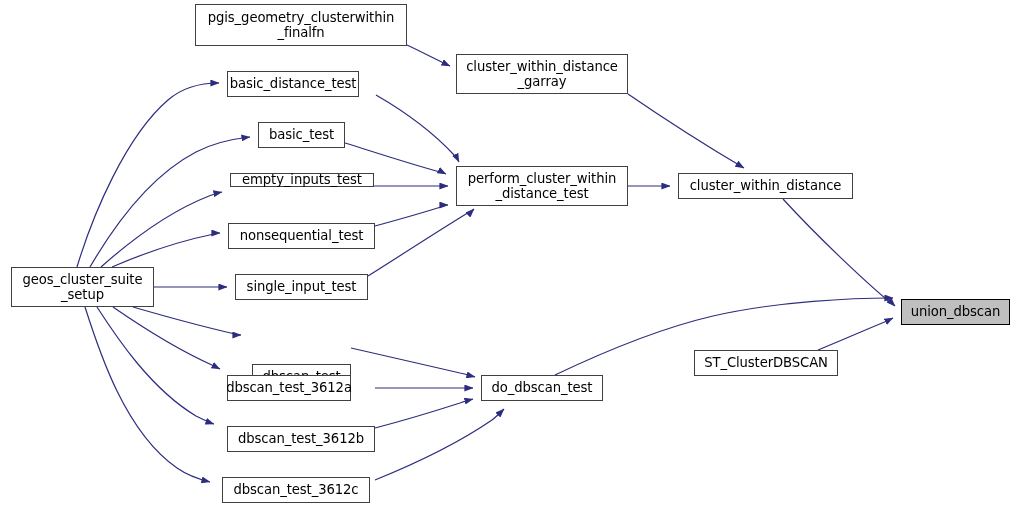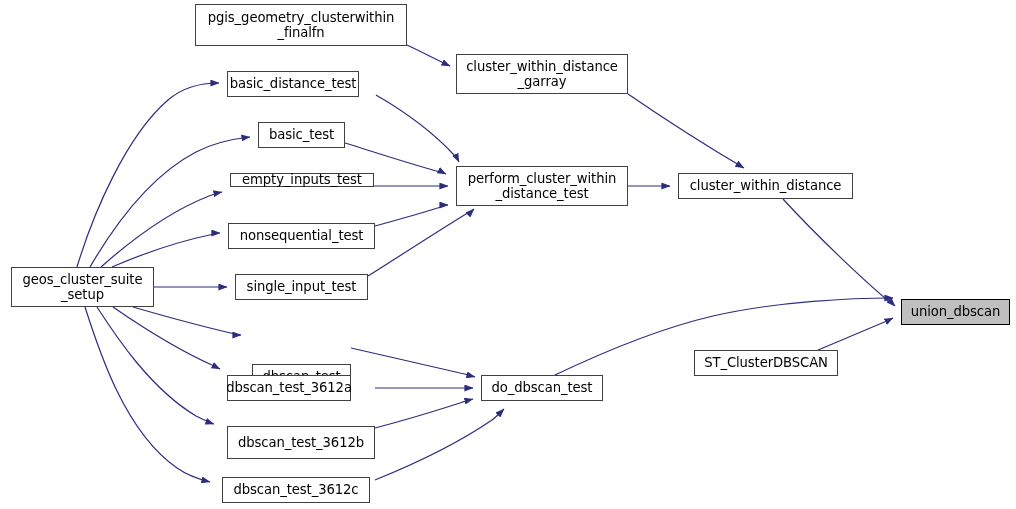--- a/index.html
+++ b/index.html
@@ -100,16 +100,16 @@
       <div class="node" style="left: 230px; top: 173px; width: 144px; height: 14px;"><span class="node-label">empty_inputs_test</span></div>
       <div class="node" style="left: 228px; top: 223px; width: 147px; height: 26px;"><span class="node-label">nonsequential_test</span></div>
       <div class="node" style="left: 235px; top: 274px; width: 133px; height: 26px; justify-content: center;"><span class="node-label">single_input_test</span></div>
       <div class="node" style="left: 11px; top: 267px; width: 143px; height: 40px;"><span class="node-label">geos_cluster_suite
 _setup</span></div>
       <div class="node highlight" style="left: 901px; top: 299px; width: 109px; height: 26px;"><span class="node-label">union_dbscan</span></div>
       <div class="node" style="left: 252px; top: 324px; width: 99px; height: 26px; margin-top: 40px;"><span class="node-label">dbscan_test</span></div>
       <div class="node" style="left: 694px; top: 350px; width: 144px; height: 26px;"><span class="node-label">ST_ClusterDBSCAN</span></div>
       <div class="node" style="left: 481px; top: 375px; width: 122px; height: 26px;"><span class="node-label">do_dbscan_test</span></div>
       <div class="node" style="left: 227px; top: 375px; width: 124px; height: 26px;"><span class="node-label">dbscan_test_3612a</span></div>
-      <div class="node" style="left: 227px; top: 426px; width: 148px; height: 33px;"><span class="node-label">dbscan_test_3612b</span></div>
+      <div class="node" style="left: 227px; top: 426px; width: 148px; height: 26px;"><span class="node-label">dbscan_test_3612b</span></div>
       <div class="node" style="left: 222px; top: 477px; width: 148px; height: 26px;"><span class="node-label">dbscan_test_3612c</span></div>
     </div>
 </div>
 
 </body></html>

